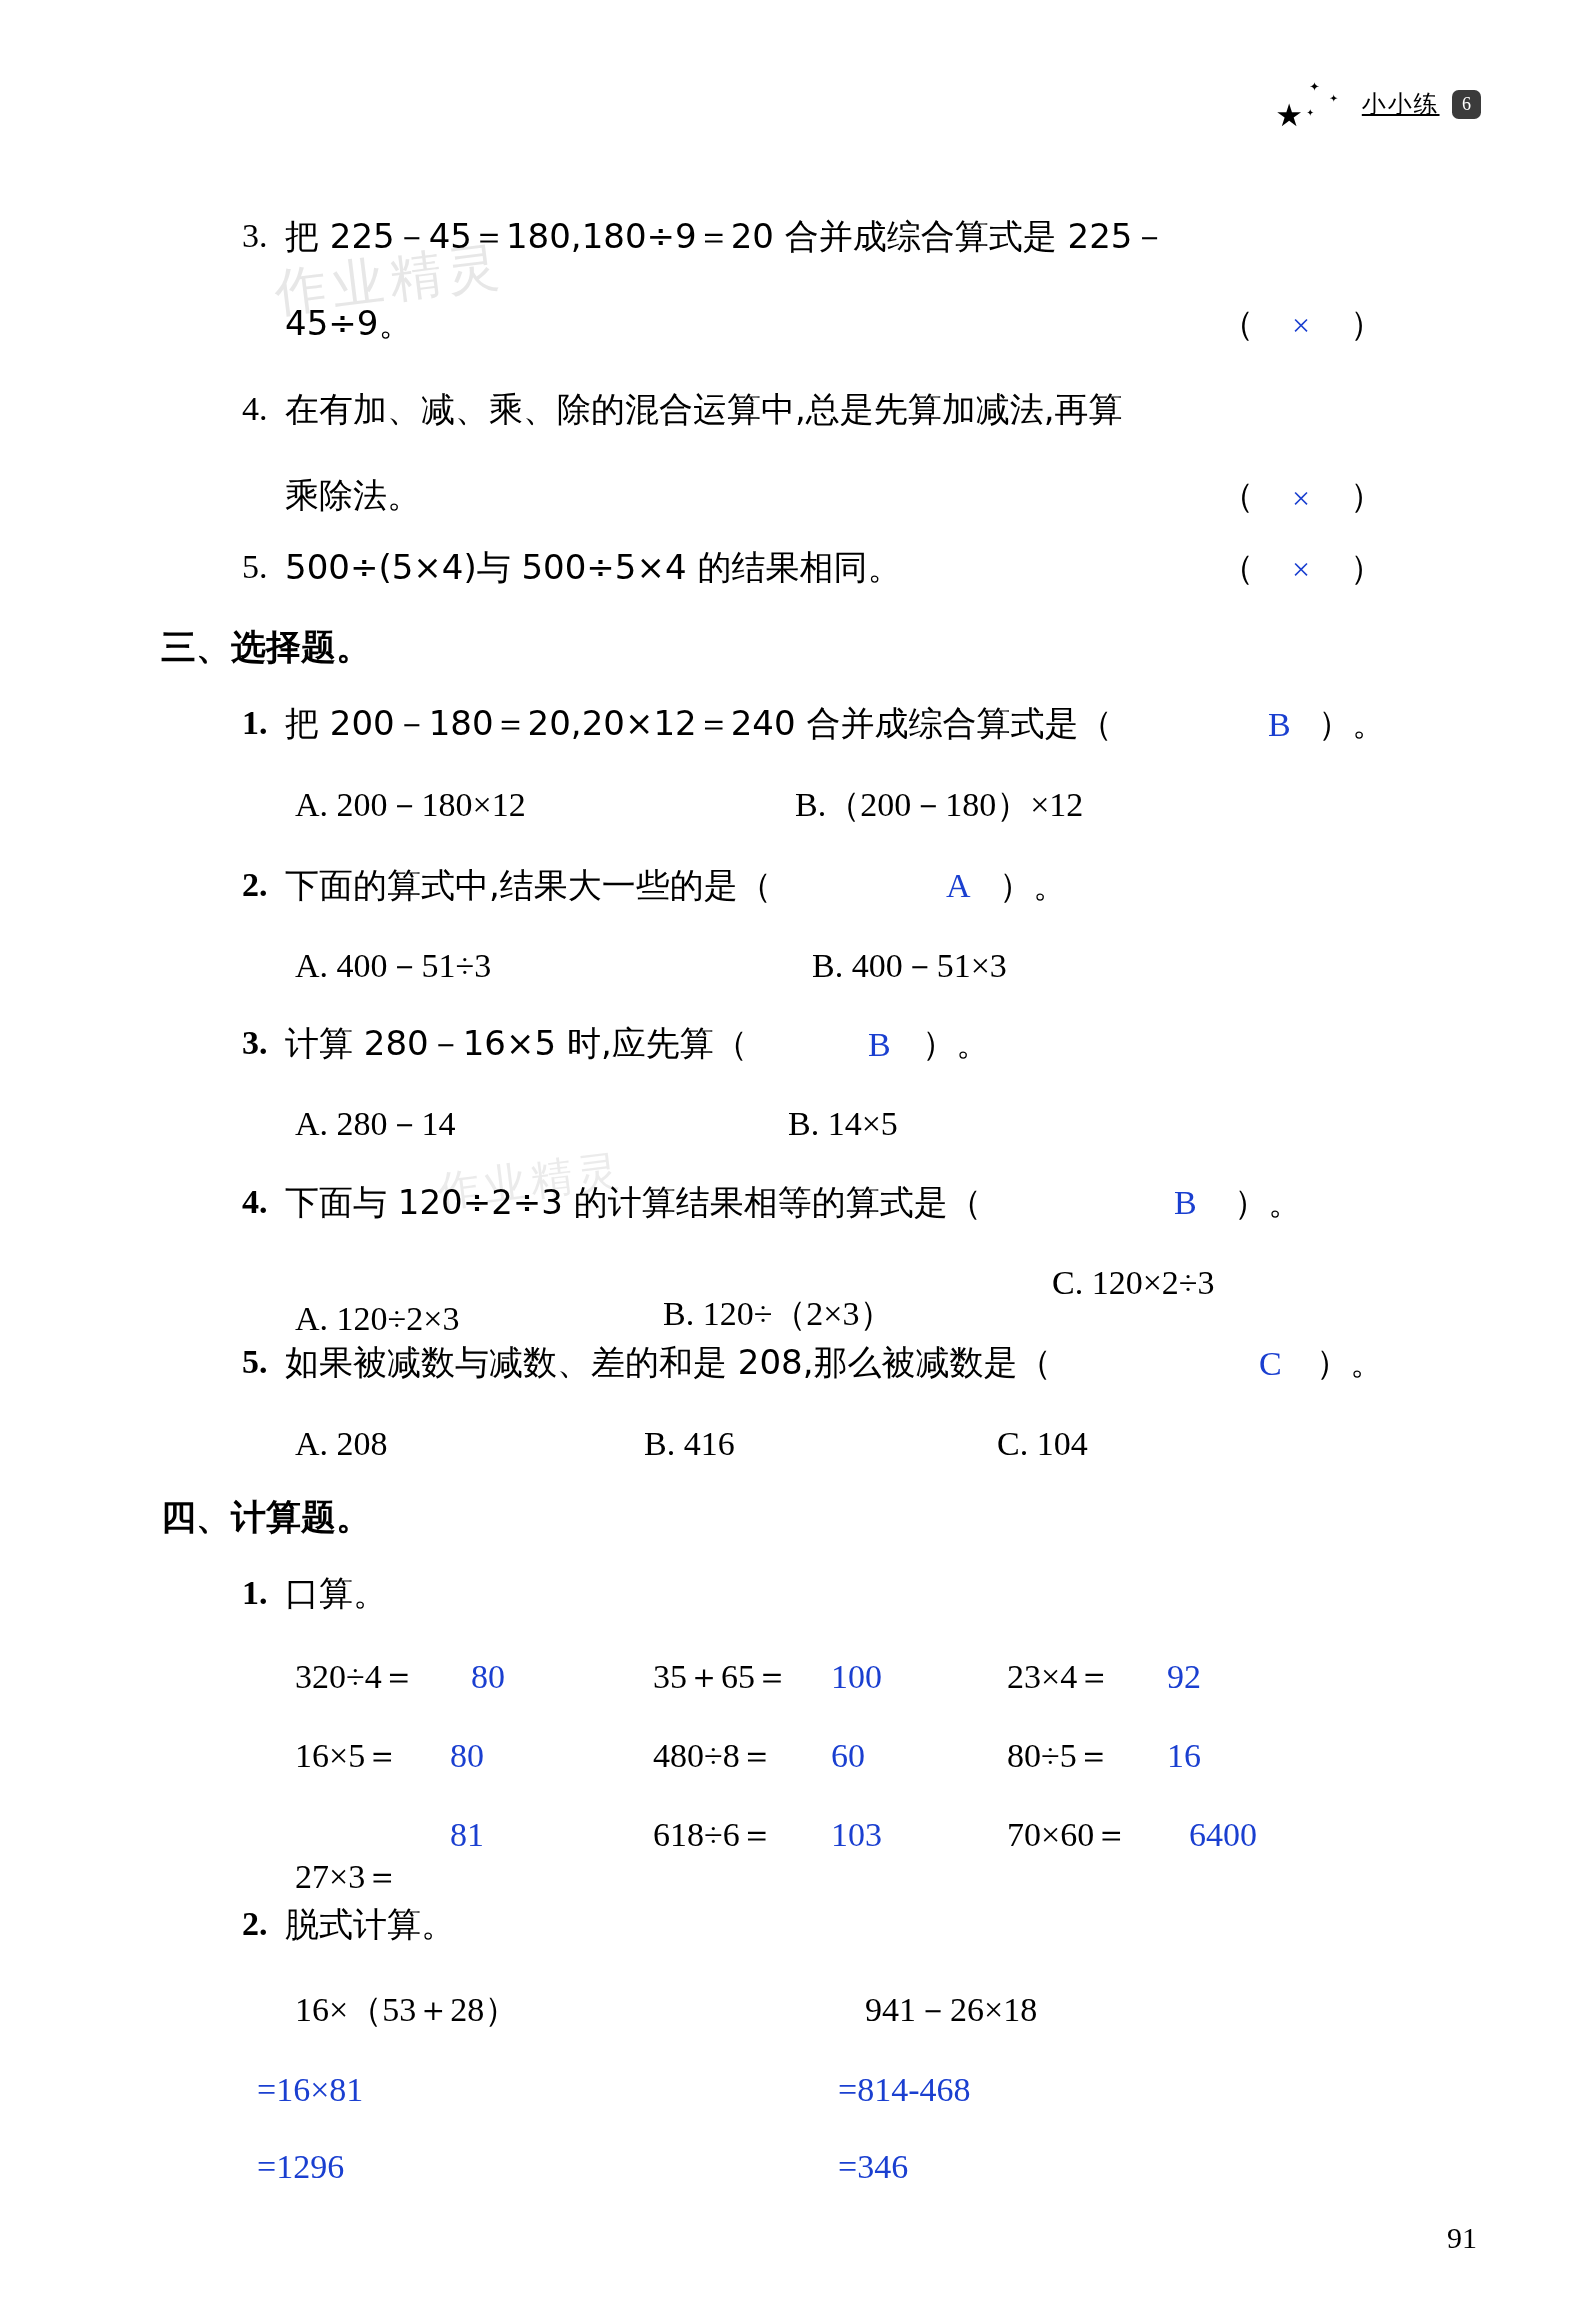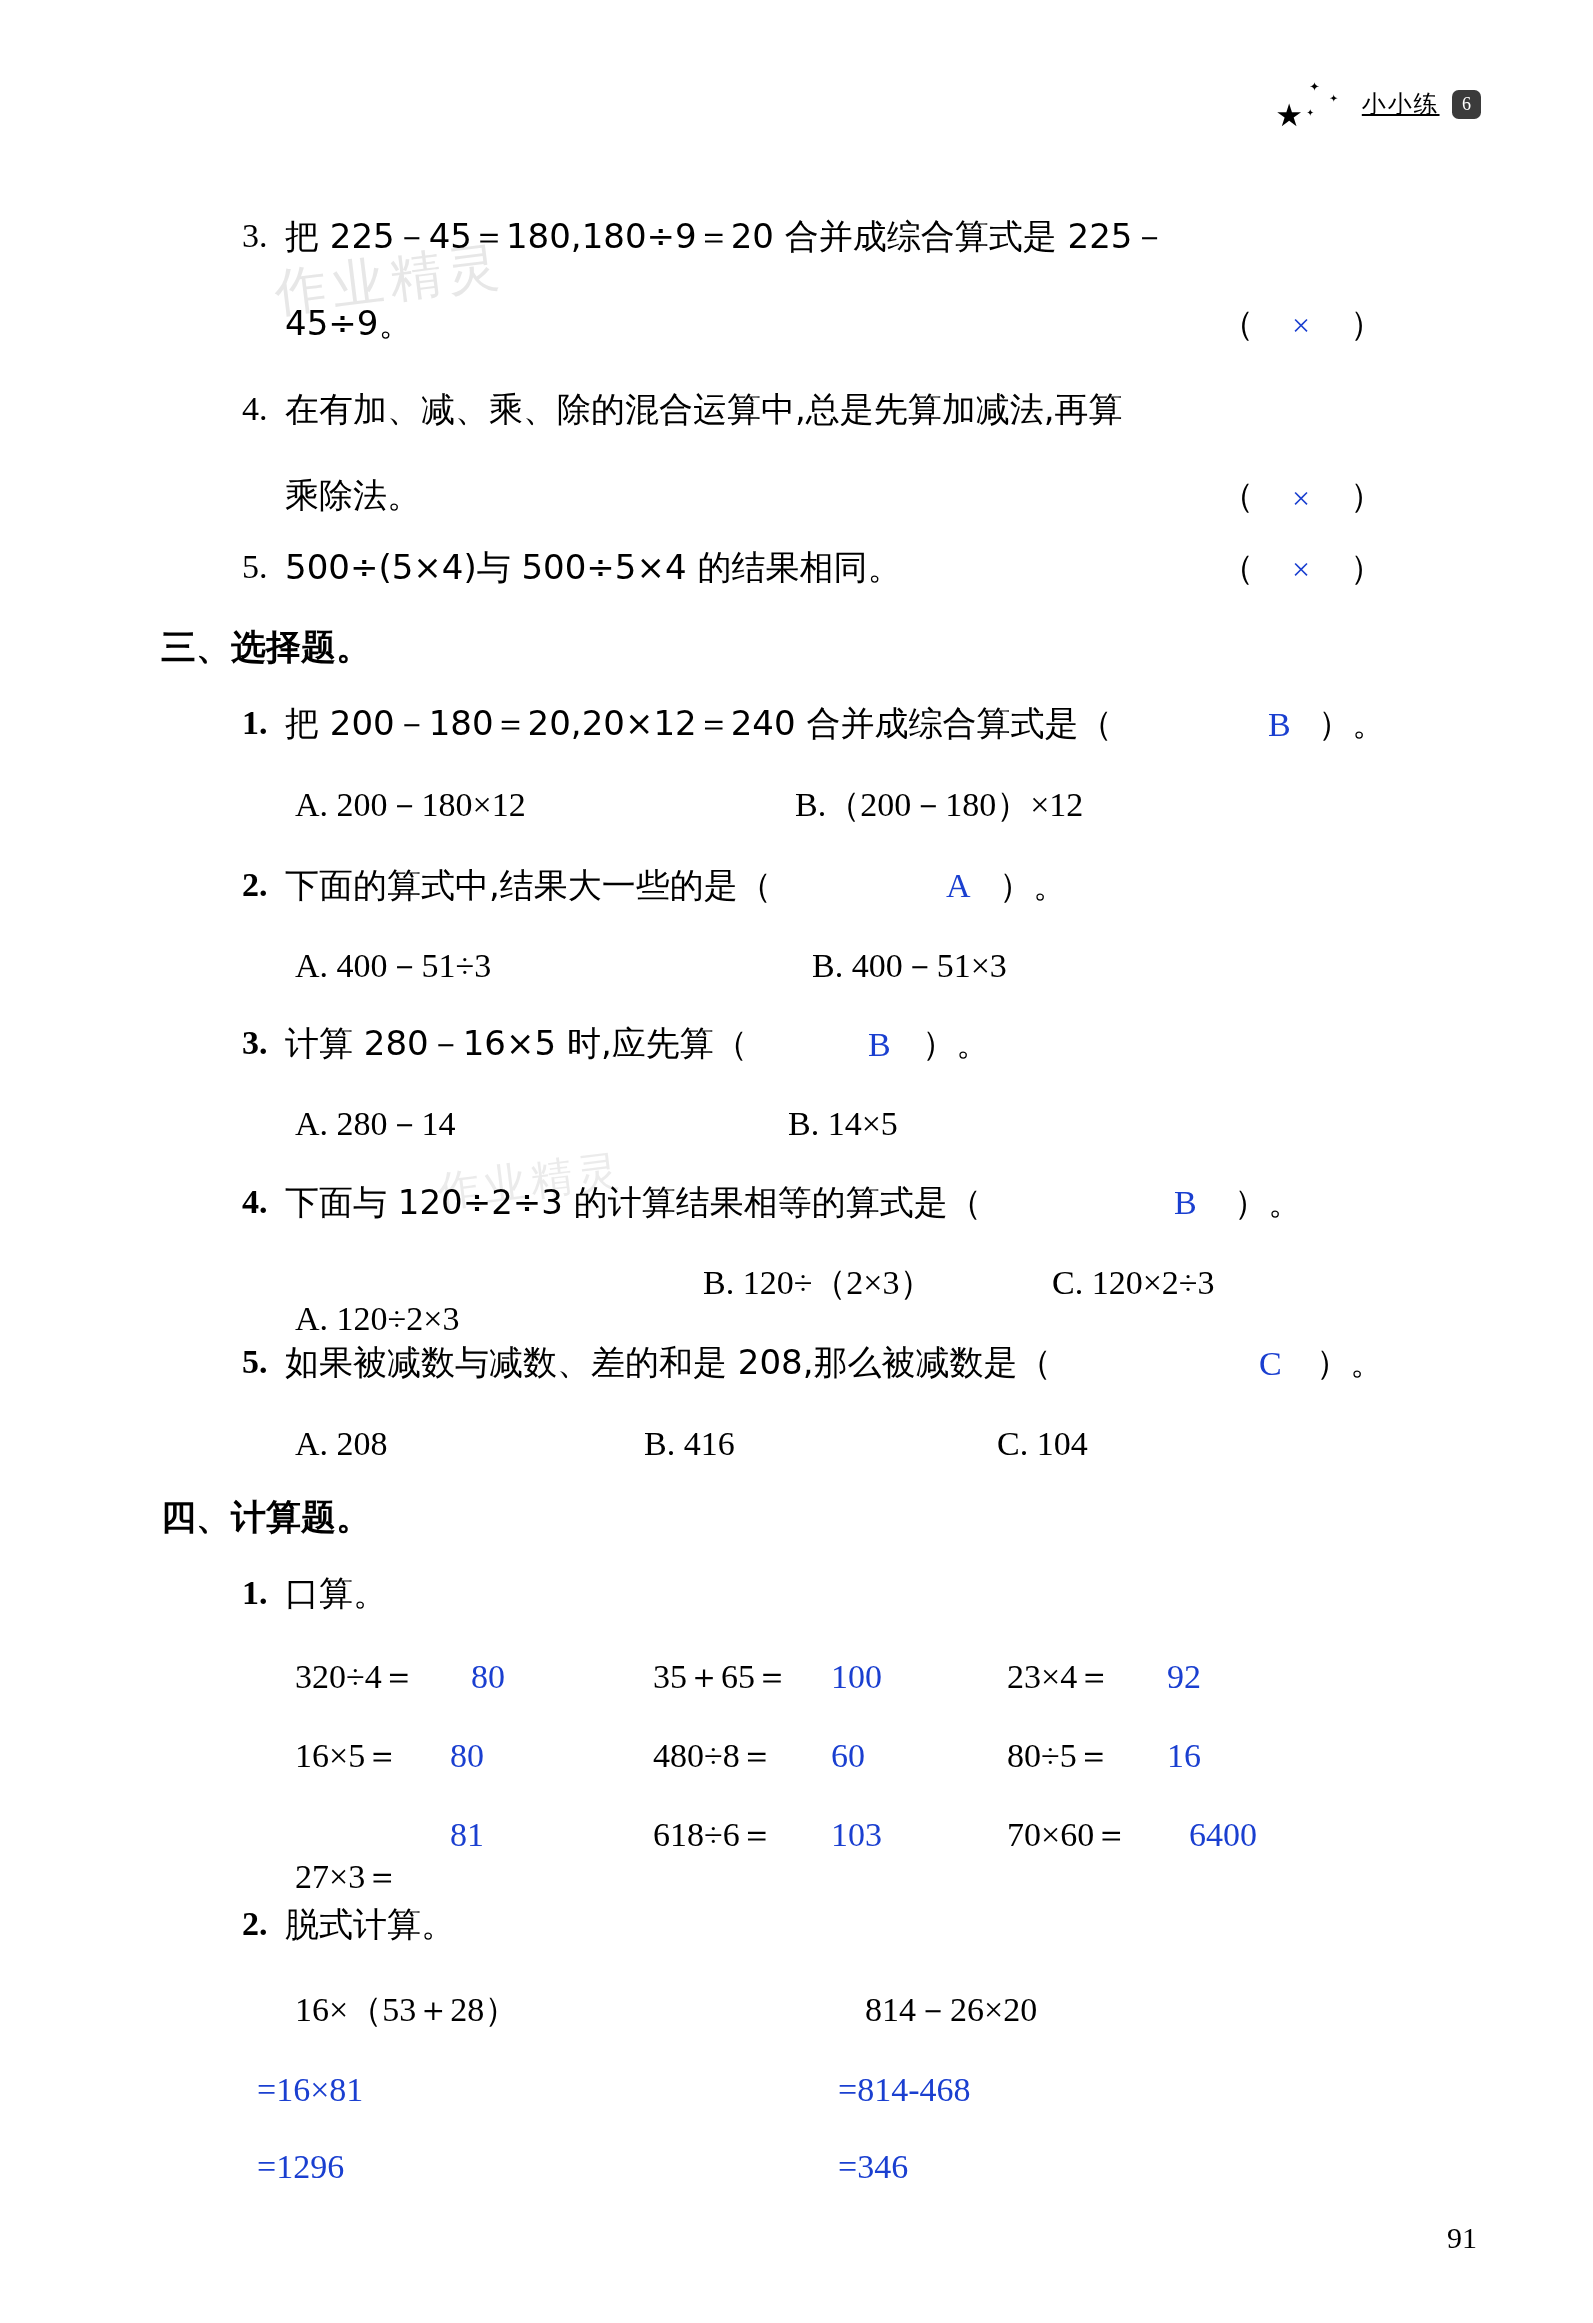--- a/index.html
+++ b/index.html
@@ -197,21 +197,21 @@
     <div class="line ans" style="left:868px; top:1028px;">B</div>
     <div class="line cjk" style="left:922px; top:1026px;">）。</div>
     <div class="line" style="left:295px; top:1107px;">A. 280－14</div>
     <div class="line" style="left:788px; top:1107px;">B. 14×5</div>
 
     <div class="line bold-idx" style="left:242px; top:1185px;">4.</div>
     <div class="line cjk" style="left:285px; top:1185px;">下面与 120÷2÷3 的计算结果相等的算式是（</div>
     <div class="line ans" style="left:1174px; top:1186px;">B</div>
     <div class="line cjk" style="left:1234px; top:1185px;">）。</div>
     <div class="line" style="left:295px; top:1266px;margin-top:36px;">A. 120÷2×3</div>
-    <div class="line" style="left:663px; top:1266px;margin-left:40px;">B. 120÷（2×3）</div>
+    <div class="line" style="left:663px; top:1297px;">B. 120÷（2×3）</div>
     <div class="line" style="left:1052px; top:1266px;">C. 120×2÷3</div>
 
     <div class="line bold-idx" style="left:242px; top:1345px;">5.</div>
     <div class="line cjk" style="left:285px; top:1345px;">如果被减数与减数、差的和是 208,那么被减数是（</div>
     <div class="line ans" style="left:1259px; top:1347px;">C</div>
     <div class="line cjk" style="left:1316px; top:1345px;">）。</div>
     <div class="line" style="left:295px; top:1427px;">A. 208</div>
     <div class="line" style="left:644px; top:1427px;">B. 416</div>
     <div class="line" style="left:997px; top:1427px;">C. 104</div>
 
@@ -241,21 +241,21 @@
     <div class="line" style="left:1007px; top:1818px;">70×60＝</div>
     <div class="line ans" style="left:1189px; top:1818px;">6400</div>
 
     <div class="line bold-idx" style="left:242px; top:1907px;">2.</div>
     <div class="line cjk" style="left:285px; top:1907px;">脱式计算。</div>
 
     <div class="line" style="left:295px; top:1993px;">16×（53＋28）</div>
     <div class="line ans" style="left:257px; top:2073px;">=16×81</div>
     <div class="line ans" style="left:257px; top:2150px;">=1296</div>
 
-    <div class="line" style="left:865px; top:1993px;">814－26×20</div>
+    <div class="line" style="left:865px; top:1993px;">941－26×18</div>
     <div class="line ans" style="left:838px; top:2073px;">=814-468</div>
     <div class="line ans" style="left:838px; top:2150px;">=346</div>
 
   </div>
 
   <div class="page-num">91</div>
 </div>
 
 
 </body></html>

